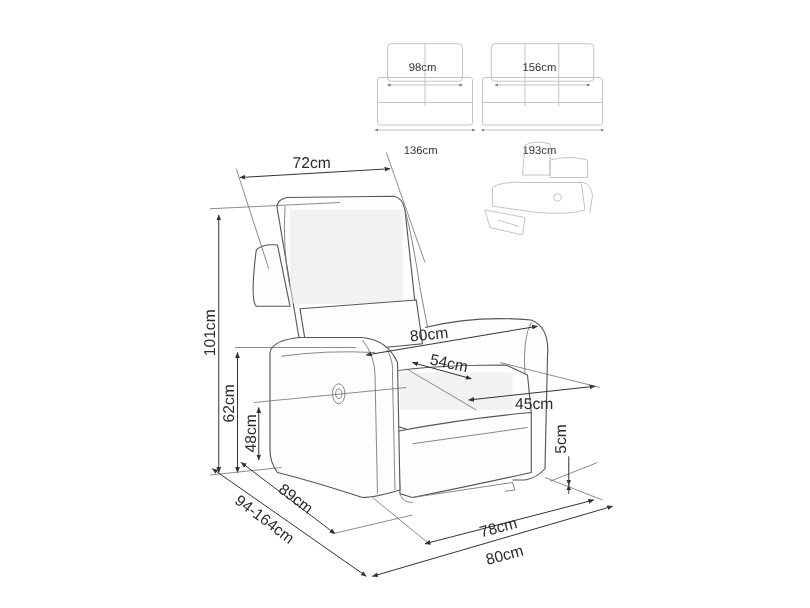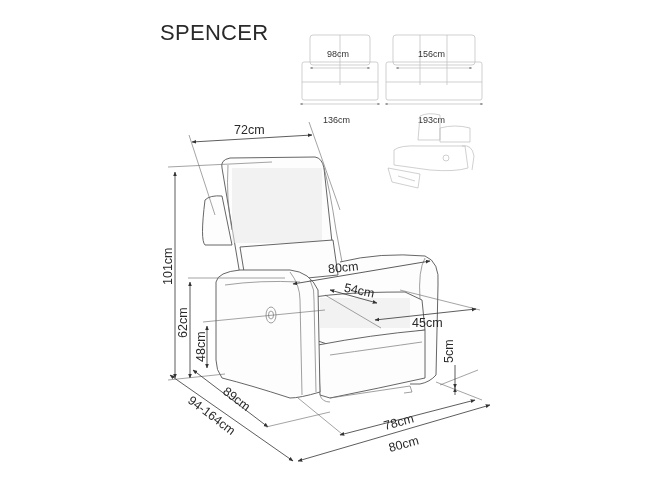--- a/index.html
+++ b/index.html
@@ -39,21 +39,20 @@
     .faint { stroke: #bbb; stroke-width: 0.7; fill: none; }
     .sketch { stroke: #555; stroke-width: 0.9; fill: #fdfdfd; }
     .sketch2 { stroke: #777; stroke-width: 0.7; fill: none; }
     .shade { fill: #e9e9e9; opacity: 0.55; }
   </style>
 </head>
 <body>
 
 <div class="canvas">
 
-  <div class="title">SPENCER</div>
 
   <svg width="648" height="486" viewBox="0 0 648 486" xmlns="http://www.w3.org/2000/svg" style="position:absolute;left:0;top:0;">
     <defs>
       <marker id="arr" viewBox="0 0 10 10" refX="9" refY="5" markerWidth="6" markerHeight="6" orient="auto-start-reverse">
         <path d="M0,1 L10,5 L0,9 z" fill="#333"></path>
       </marker>
       <marker id="arrs" viewBox="0 0 10 10" refX="9" refY="5" markerWidth="4" markerHeight="4" orient="auto-start-reverse">
         <path d="M0,1 L10,5 L0,9 z" fill="#777"></path>
       </marker>
     </defs>

